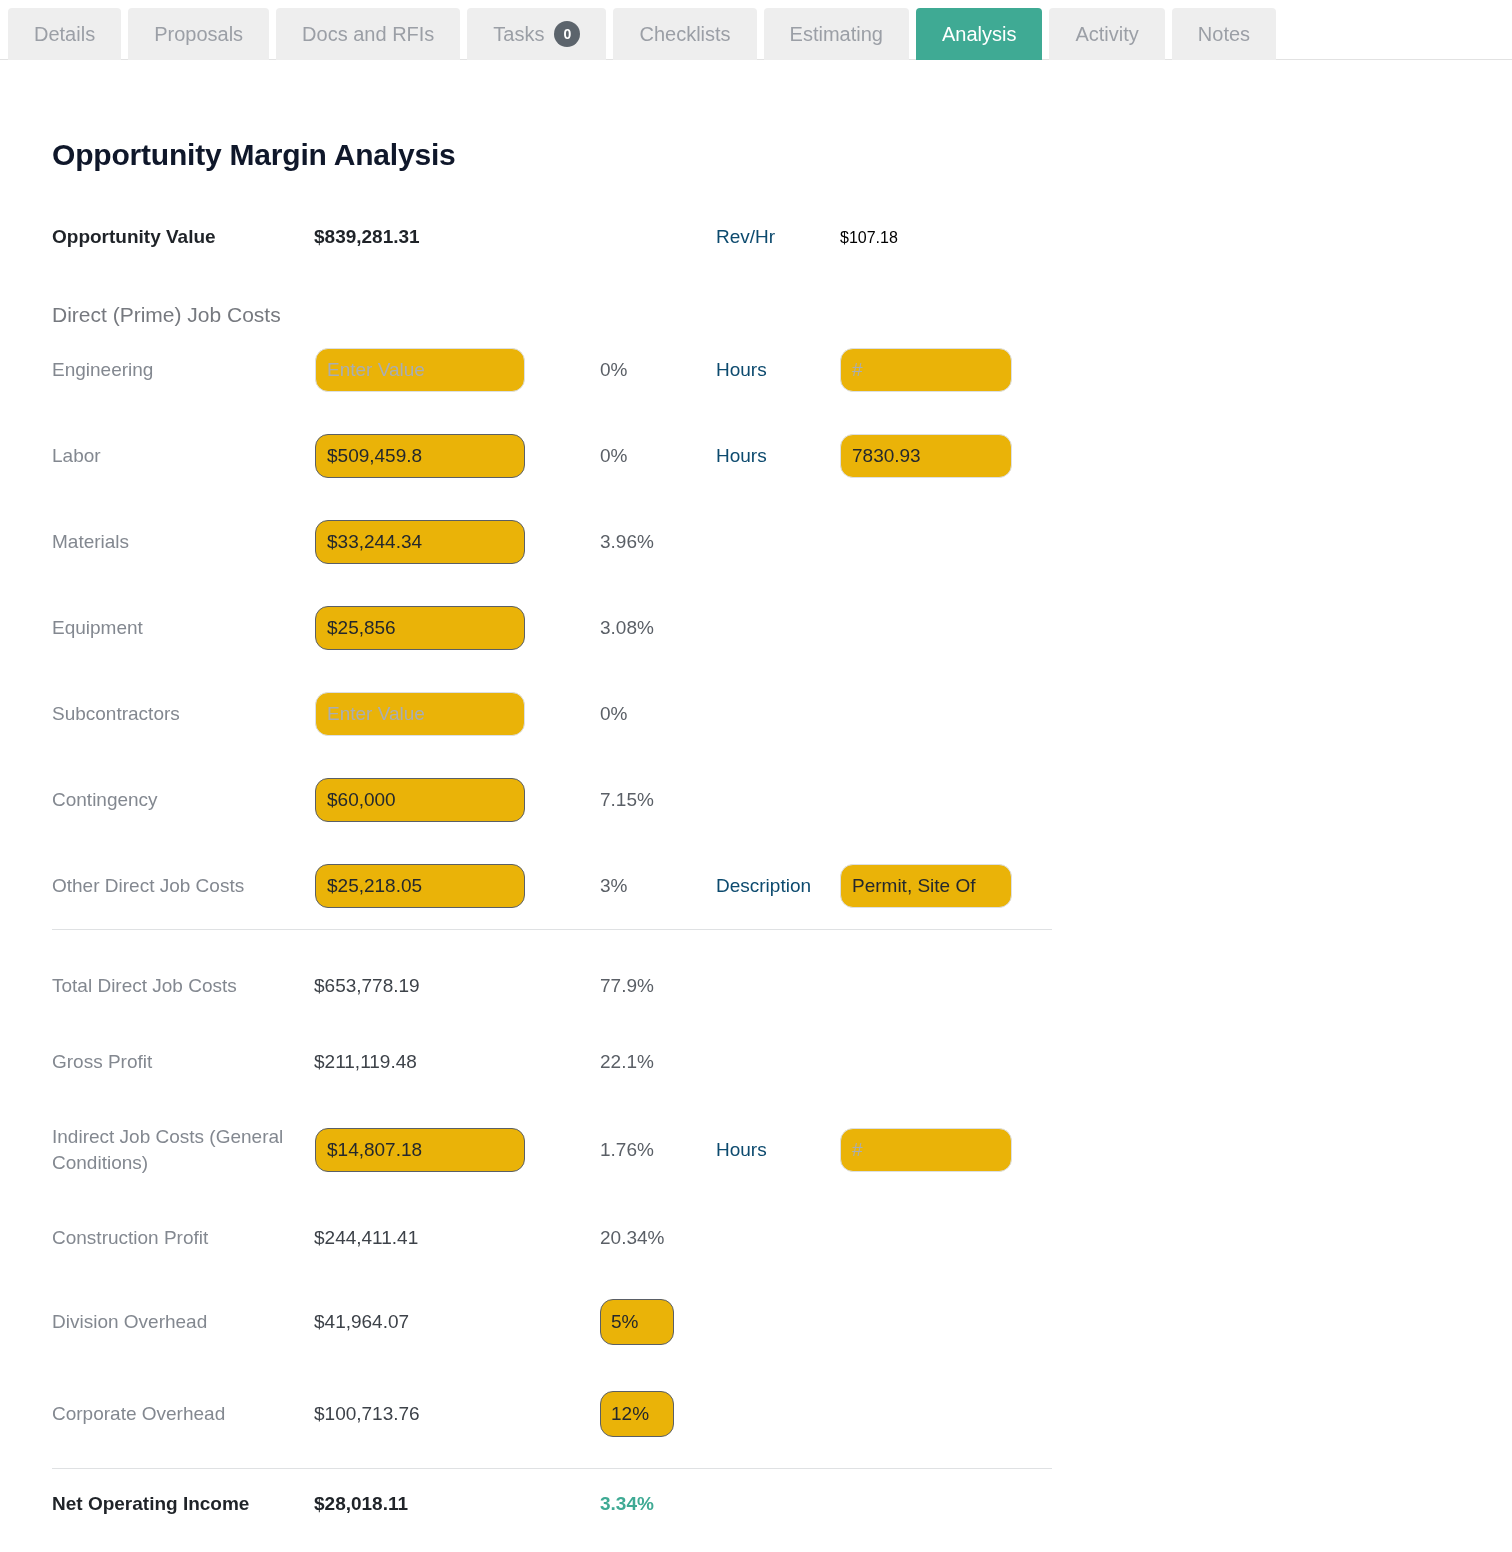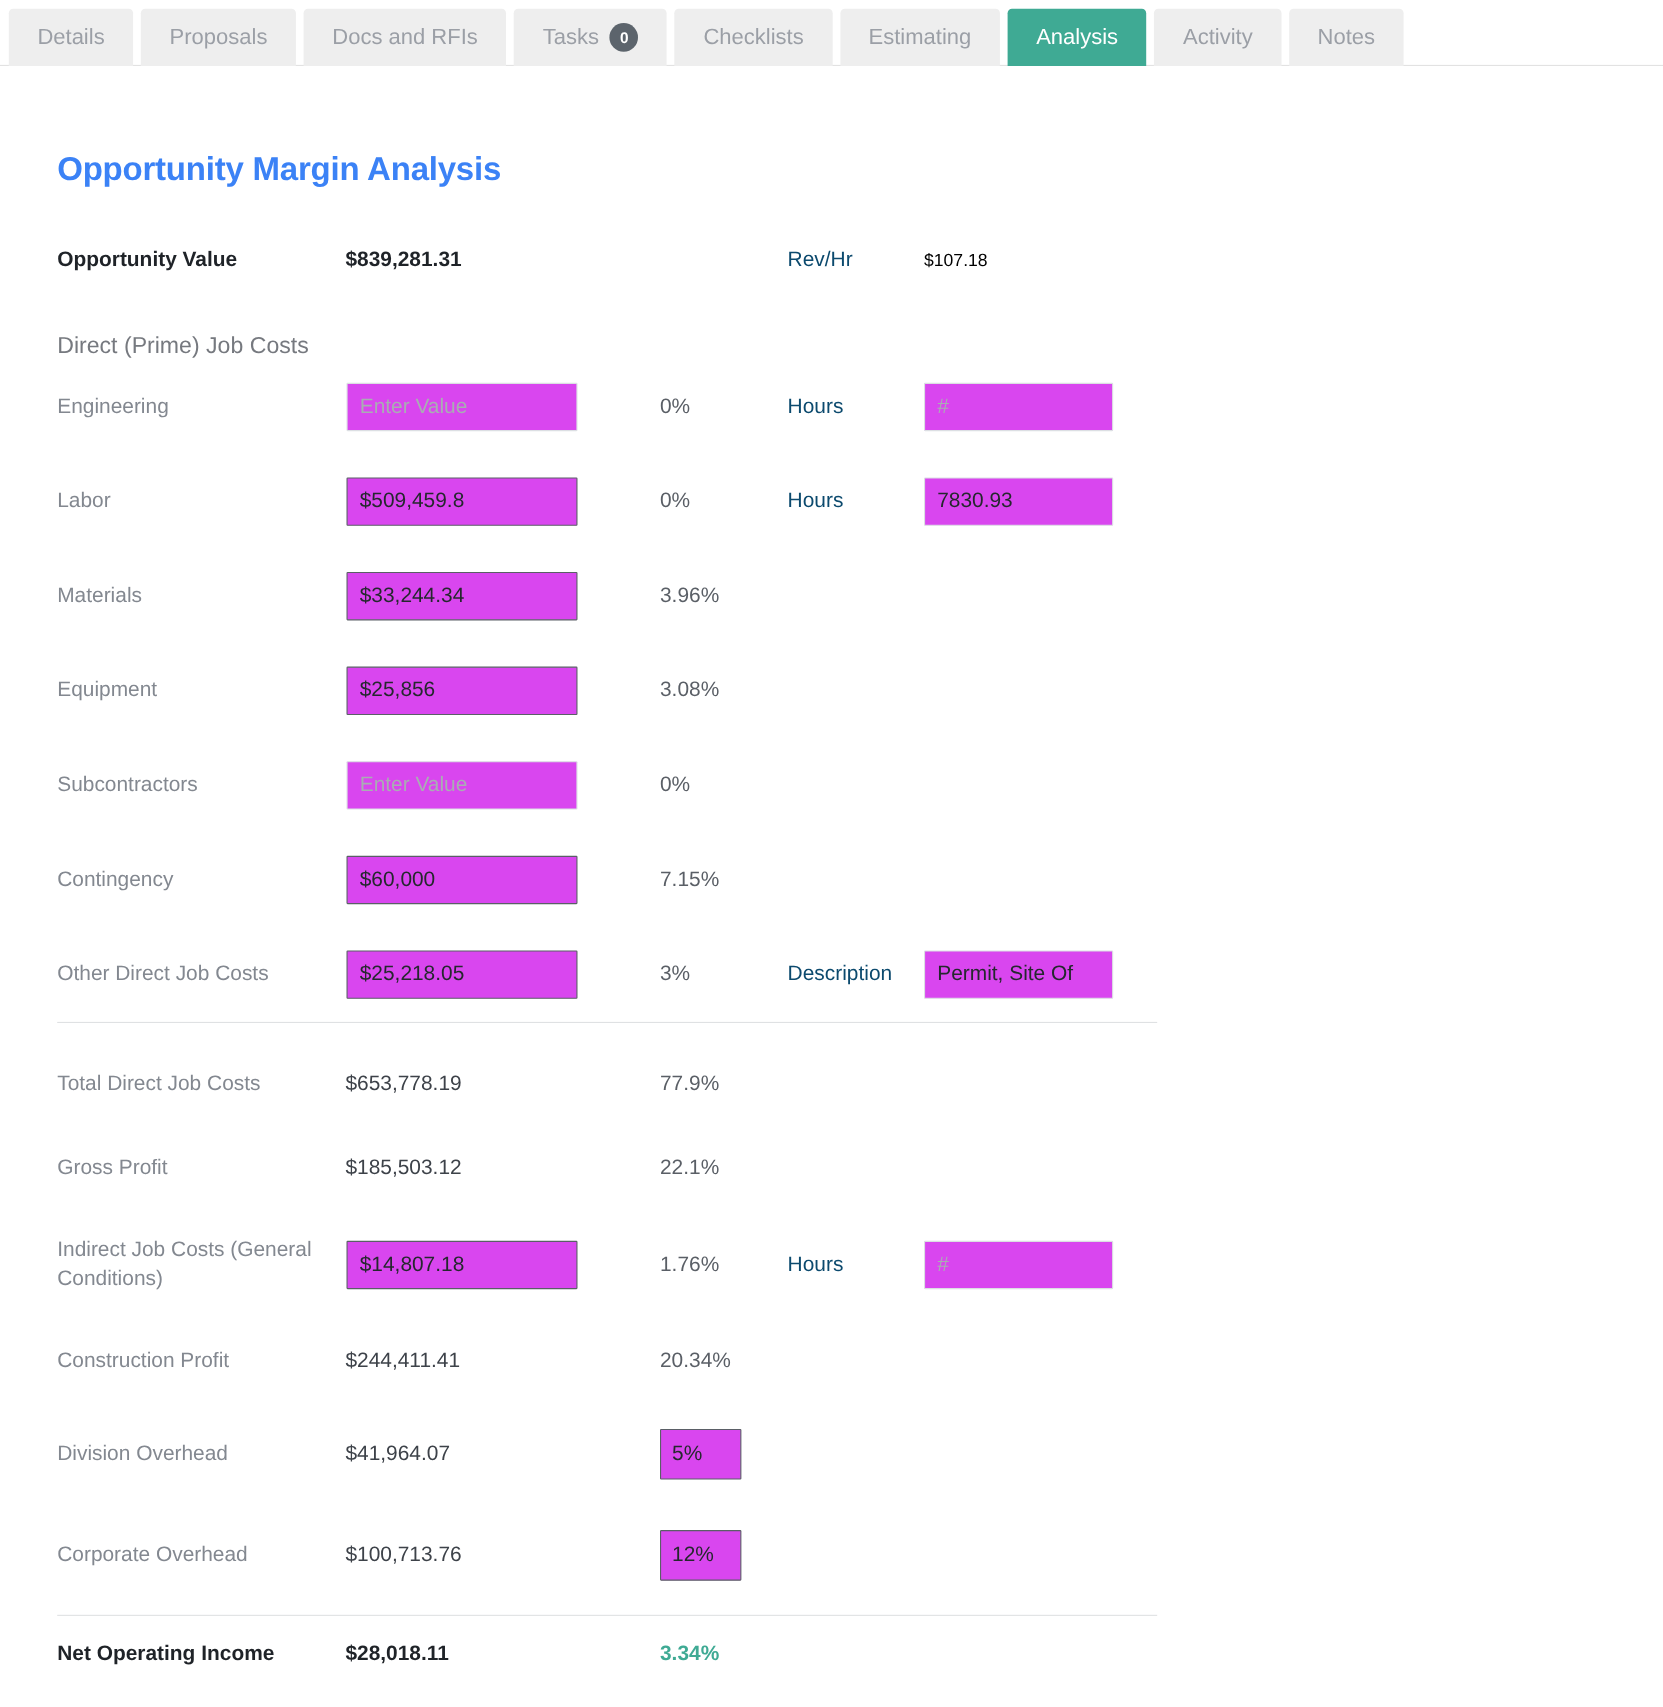--- a/index.html
+++ b/index.html
@@ -67,21 +67,21 @@
     line-height: 1;
   }
 
   
   .page {
     padding: 0 0 0 0;
   }
   .page-title {
     font-size: 30px;
     font-weight: 700;
-    color: #3b82f6;
+    color: #0f172a;
     margin: 78px 0 0 52px;
     letter-spacing: -0.2px;
   }
 
   .grid {
     margin-top: 54px;
     margin-left: 52px;
     width: 1000px;
   }
 
@@ -113,22 +113,22 @@
     margin-top: 31px;
     margin-bottom: 0;
   }
 
   
   .input-row { height: 86px; }
 
   .field {
     height: 44px;
     border: 1px solid #5a5f66;
-    border-radius: 1px;
-    background: #d946ef;
+    border-radius: 13px;
+    background: #eab308;
     font-family: "Liberation Sans", sans-serif;
     font-size: 19px;
     color: #24282d;
     padding: 0 11px;
     outline: none;
   }
   .field::placeholder { color: #a9adb3; }
   .field.money  { width: 210px; }
   .field.light  { border: 1px solid #dcdfe3; }
   .field.hours  { width: 172px; }
@@ -287,21 +287,21 @@
     <div class="row tot-row" style="margin-top:18px;">
       <div class="c-label">Total Direct Job Costs</div>
       <div class="c-value">$653,778.19</div>
       <div class="c-pct">77.9%</div>
       <div class="c-sublabel"></div>
       <div class="c-right"></div>
     </div>
 
     <div class="row tot-row">
       <div class="c-label">Gross Profit</div>
-      <div class="c-value">$185,503.12</div>
+      <div class="c-value">$211,119.48</div>
       <div class="c-pct">22.1%</div>
       <div class="c-sublabel"></div>
       <div class="c-right"></div>
     </div>
 
     <div class="row input-row" style="height:100px;">
       <div class="c-label twoline">Indirect Job Costs (General Conditions)</div>
       <div class="field-slot-money">
         <input class="field money" type="text" value="$14,807.18" style="">
       </div>

